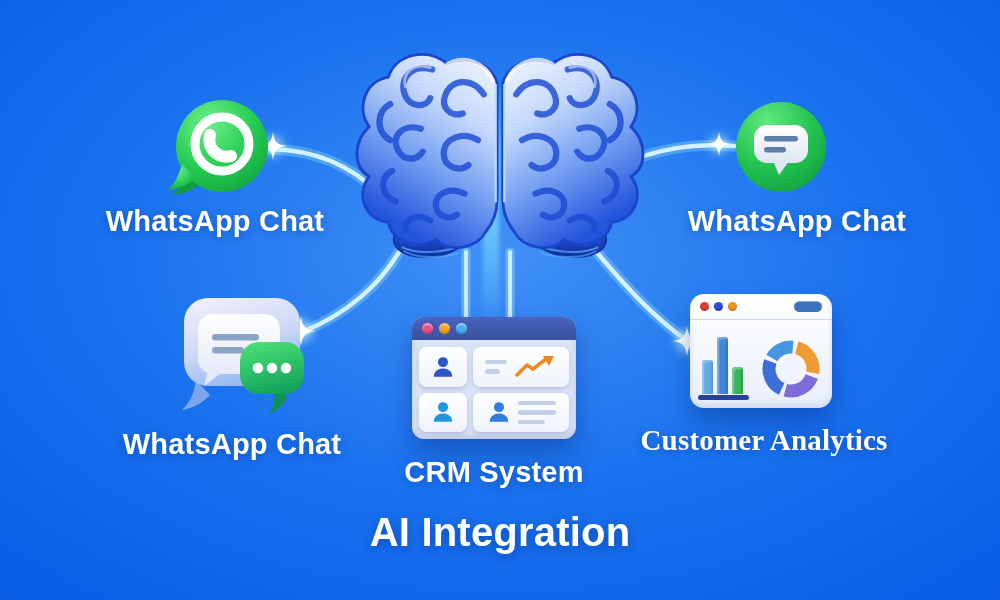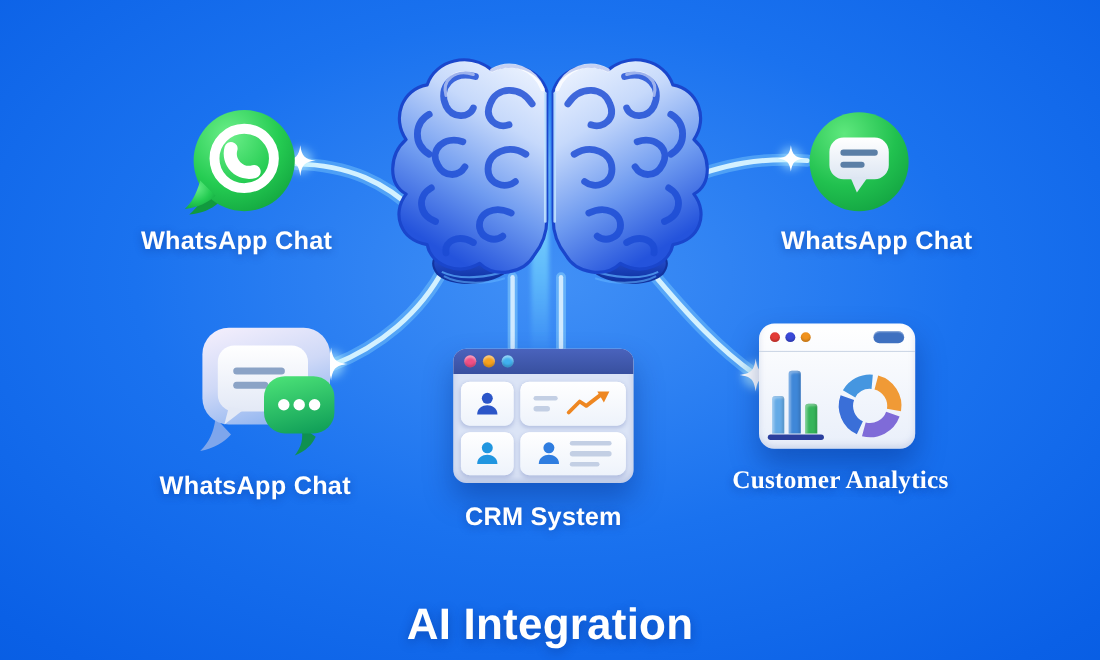--- a/index.html
+++ b/index.html
@@ -3,28 +3,28 @@
 <meta charset="utf-8">
 <style>
   html,body{margin:0;padding:0;}
   body{
     width:1000px;height:600px;overflow:hidden;position:relative;
     font-family:"Liberation Sans","DejaVu Sans",sans-serif;
     background:radial-gradient(ellipse 900px 560px at 50% 42%, #4190f6 0%, #1a72ef 42%, #0a60e6 78%, #0559dd 100%);
   }
   .layer{position:absolute;left:0;top:0;width:1000px;height:600px;}
   .node-label{
-    position:absolute;color:#ffffff;font-weight:700;font-size:23px;letter-spacing:.2px;
+    position:absolute;color:#ffffff;font-weight:700;font-size:29px;letter-spacing:.2px;
     transform:translateX(-50%);white-space:nowrap;z-index:5;
     text-shadow:0 2px 8px rgba(4,42,130,.4);
   }
   .main-title{
     position:absolute;left:500px;top:510px;transform:translateX(-50%);
     color:#ffffff;font-weight:700;font-size:40px;letter-spacing:.2px;z-index:5;
-    text-shadow:0 3px 10px rgba(4,42,130,.45);white-space:nowrap;margin-top:36px;
+    text-shadow:0 3px 10px rgba(4,42,130,.45);white-space:nowrap;
   }
   .icon-wrap{position:absolute;z-index:3;}
   
   .crm-window{
     position:absolute;left:412px;top:317px;width:164px;height:122px;z-index:3;
     border-radius:12px;background:#dbe4f6;
     box-shadow:0 14px 26px rgba(3,36,120,.38), inset 0 -3px 6px rgba(90,110,180,.25);
     overflow:hidden;
   }
   .crm-titlebar{

